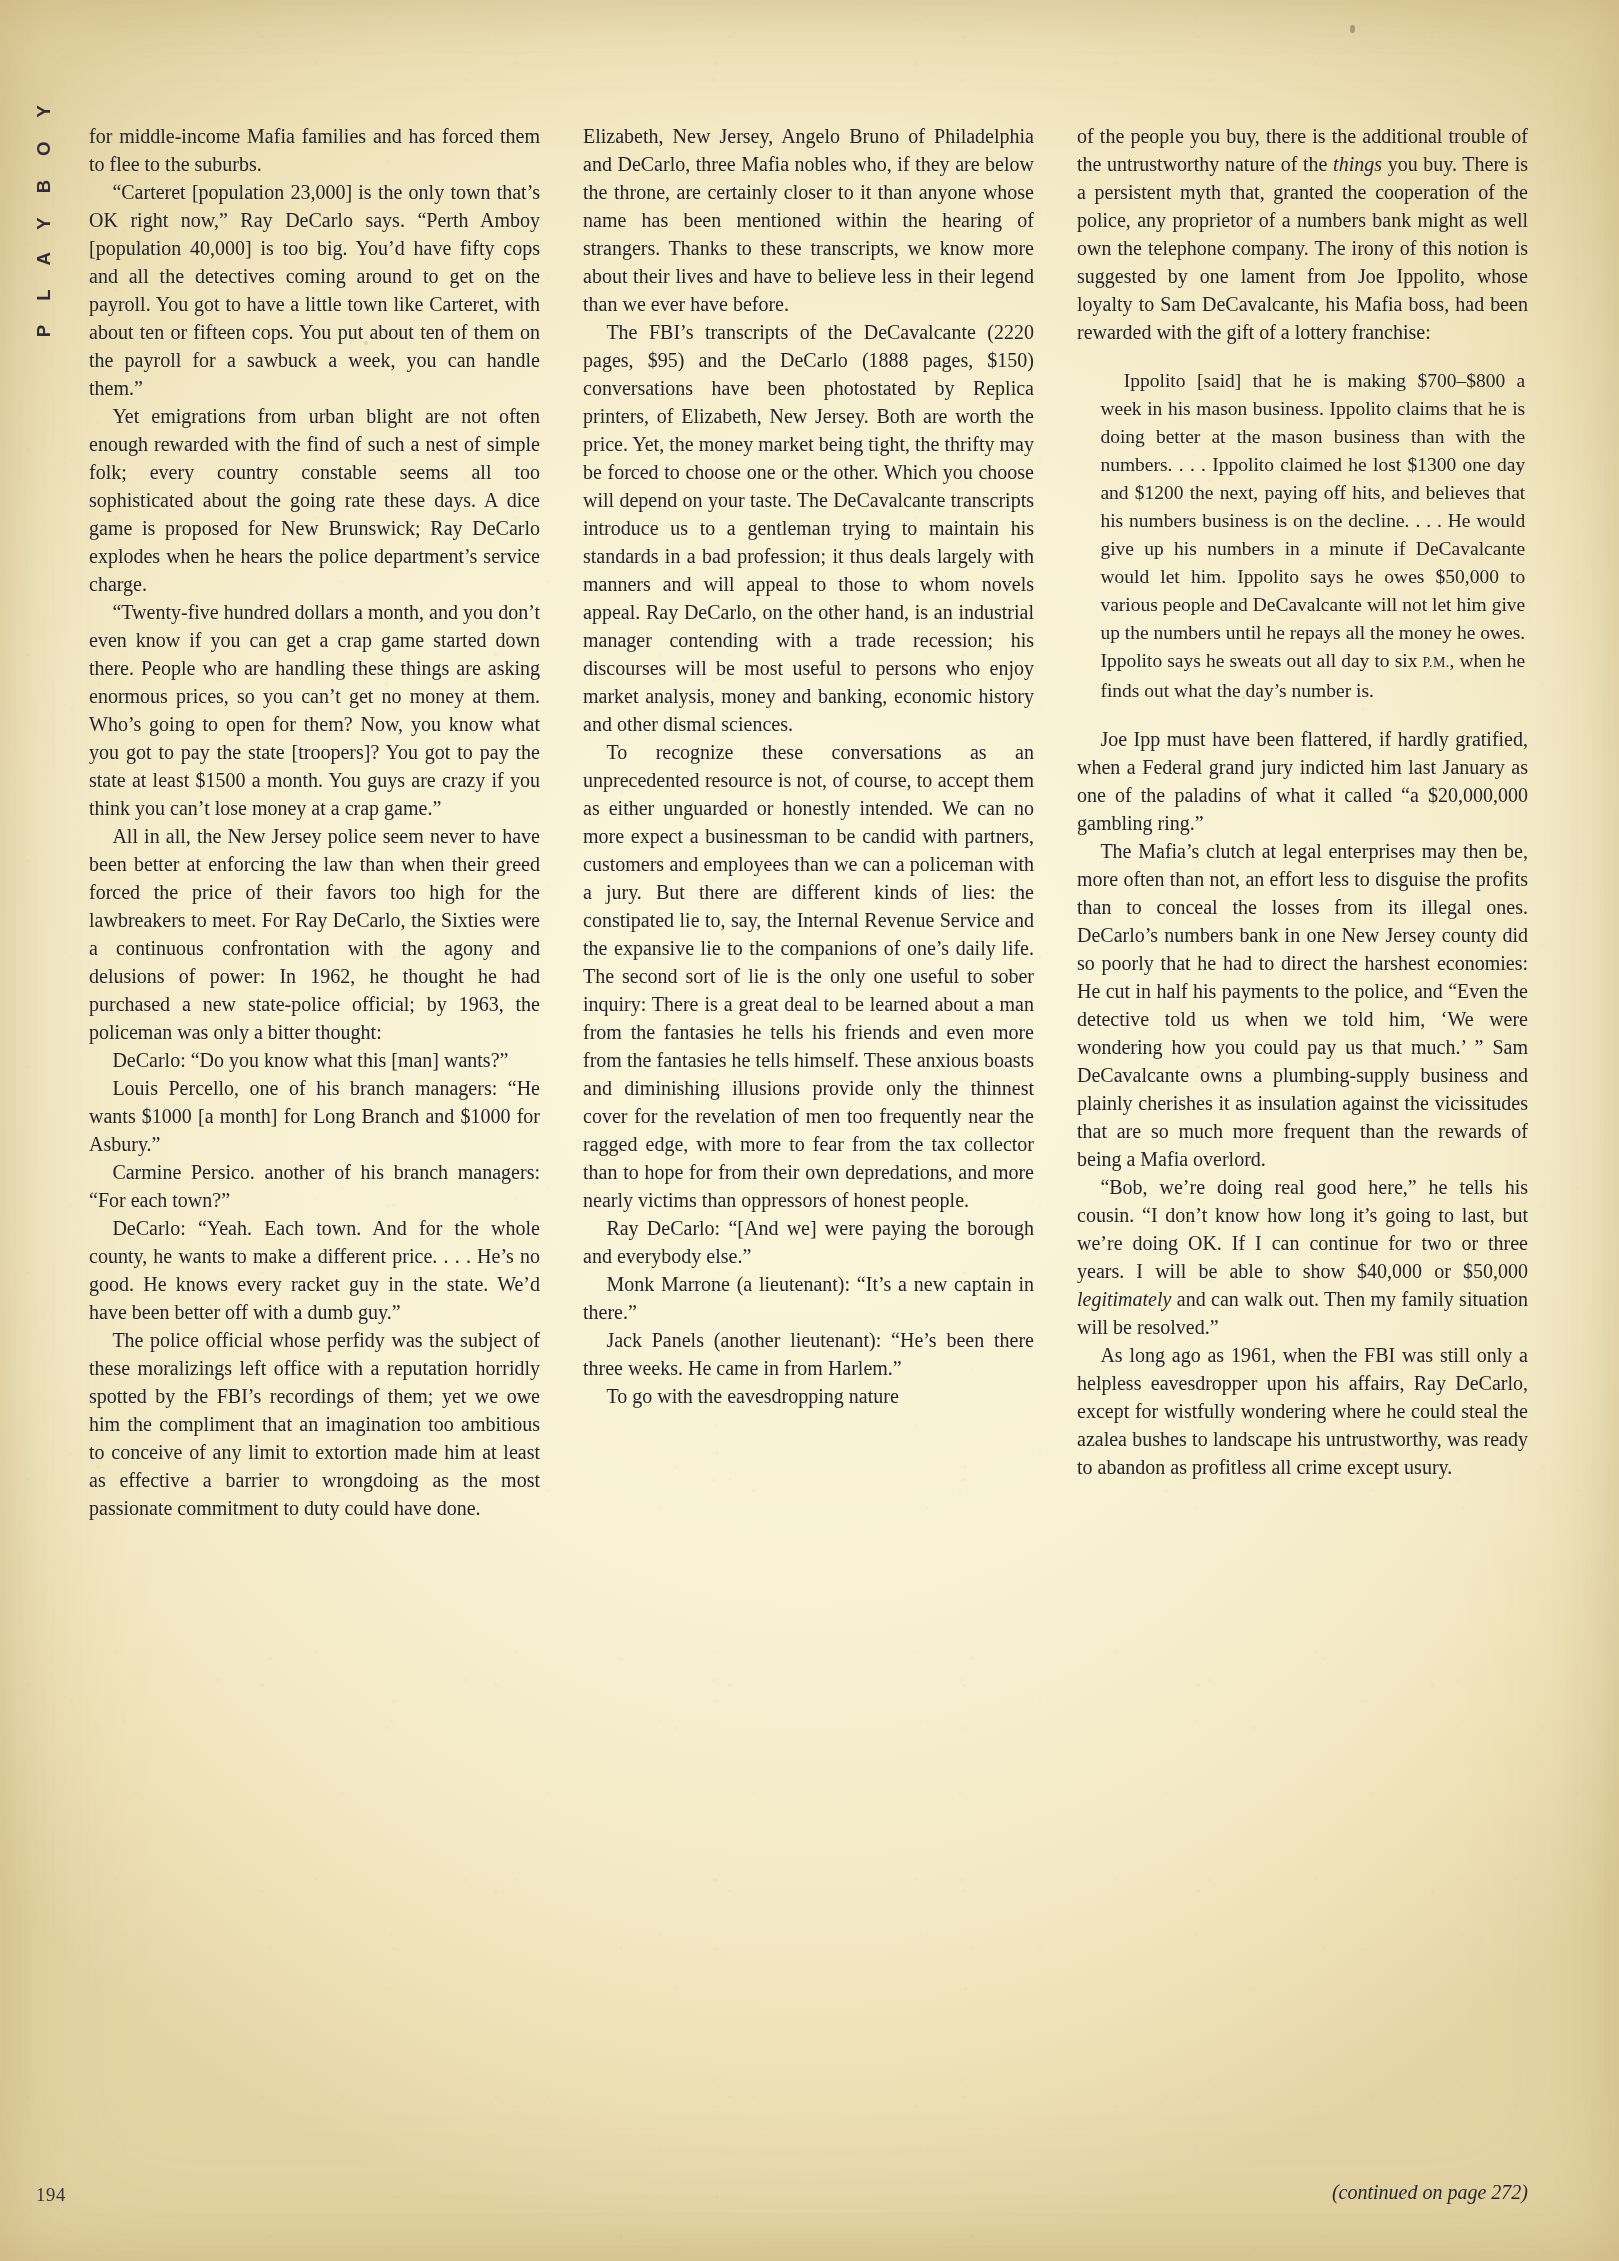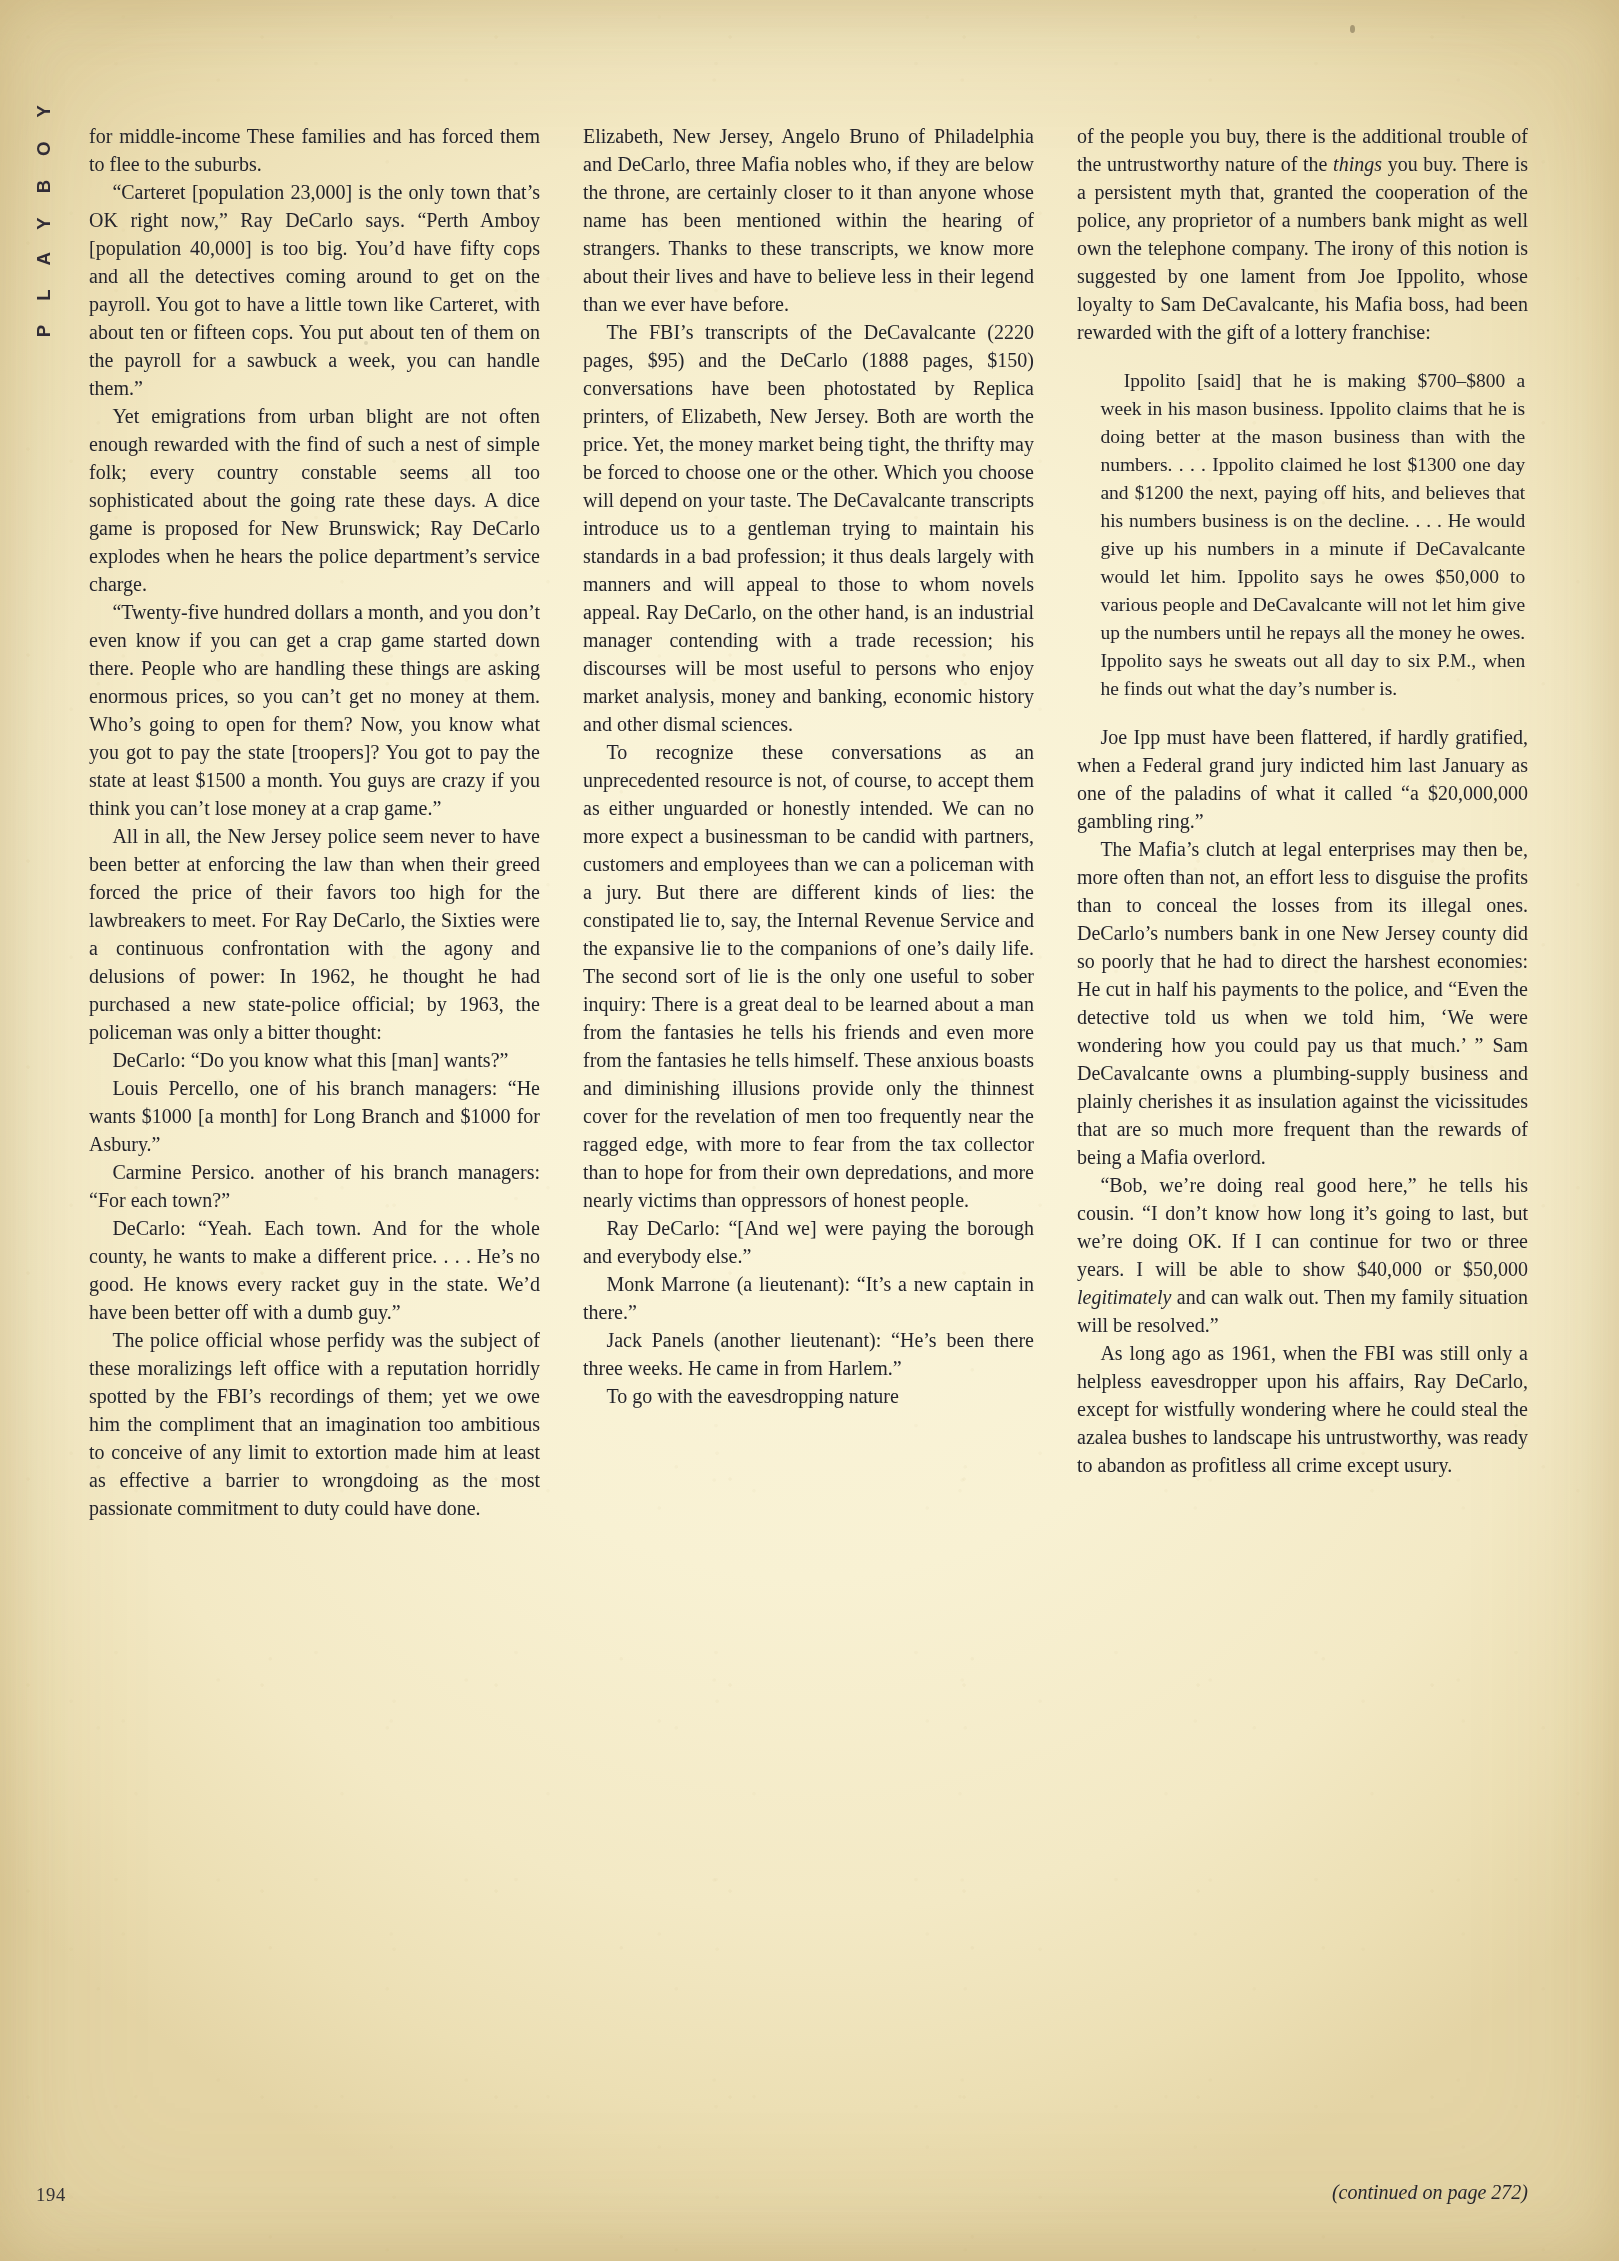--- a/index.html
+++ b/index.html
@@ -116,21 +116,21 @@
     font-size: 19.5px;
     line-height: 28px;
     text-align: justify;
   }
   .extract p {
     margin: 0;
     text-indent: 23.4px;
   }
   .sc {
     font-variant: small-caps;
-    font-size: 18px;
+    font-size: 14px;
     letter-spacing: 0.3px;
   }
   em { font-style: italic; }
 
   
   .folio {
     position: absolute;
     left: 36px;
     top: 2186px;
     font-size: 18.6px;
@@ -163,21 +163,21 @@
   <div class="speck" style="left:167px; top:448px; width:3.4px; height:3.4px; opacity:.3;"></div>
   <div class="speck" style="left:1242px; top:696px; width:3.4px; height:3.4px; opacity:.28;"></div>
 
   <div class="running-head">
     <div class="running-head-text">PLAYBOY</div>
   </div>
 
   <div class="columns">
 
     <div class="col" id="col1">
-        <p class="no-indent">for middle-income These families and has forced them to flee to the suburbs.</p>
+        <p class="no-indent">for middle-income Mafia families and has forced them to flee to the suburbs.</p>
         <p>“Carteret [population 23,000] is the only town that’s OK right now,” Ray DeCarlo says. “Perth Amboy [population 40,000] is too big. You’d have fifty cops and all the detectives coming around to get on the payroll. You got to have a little town like Carteret, with about ten or fifteen cops. You put about ten of them on the payroll for a sawbuck a week, you can handle them.”</p>
         <p>Yet emigrations from urban blight are not often enough rewarded with the find of such a nest of simple folk; every country constable seems all too sophisticated about the going rate these days. A dice game is proposed for New Brunswick; Ray DeCarlo explodes when he hears the police department’s service charge.</p>
         <p>“Twenty-five hundred dollars a month, and you don’t even know if you can get a crap game started down there. People who are handling these things are asking enormous prices, so you can’t get no money at them. Who’s going to open for them? Now, you know what you got to pay the state [troopers]? You got to pay the state at least $1500 a month. You guys are crazy if you think you can’t lose money at a crap game.”</p>
         <p>All in all, the New Jersey police seem never to have been better at enforcing the law than when their greed forced the price of their favors too high for the lawbreakers to meet. For Ray DeCarlo, the Sixties were a continuous confrontation with the agony and delusions of power: In 1962, he thought he had purchased a new state-police official; by 1963, the policeman was only a bitter thought:</p>
         <p>DeCarlo: “Do you know what this [man] wants?”</p>
         <p>Louis Percello, one of his branch managers: “He wants $1000 [a month] for Long Branch and $1000 for Asbury.”</p>
         <p>Carmine Persico. another of his branch managers: “For each town?”</p>
         <p>DeCarlo: “Yeah. Each town. And for the whole county, he wants to make a different price. . . . He’s no good. He knows every racket guy in the state. We’d have been better off with a dumb guy.”</p>
         <p>The police official whose perfidy was the subject of these moralizings left office with a reputation horridly spotted by the FBI’s recordings of them; yet we owe him the compliment that an imagination too ambitious to conceive of any limit to extortion made him at least as effective a barrier to wrongdoing as the most passionate commitment to duty could have done.</p>
       </div>

